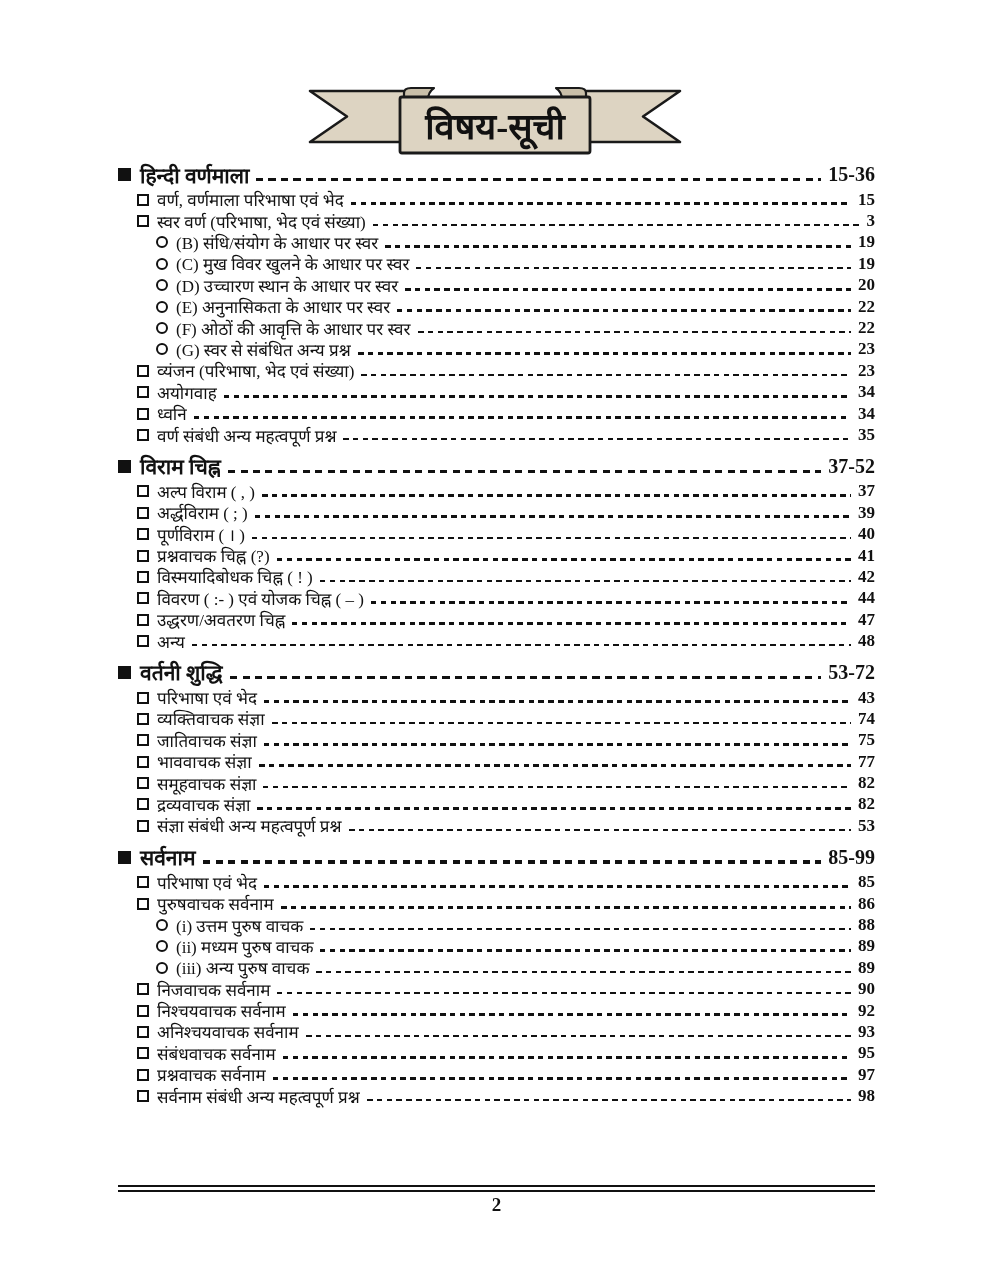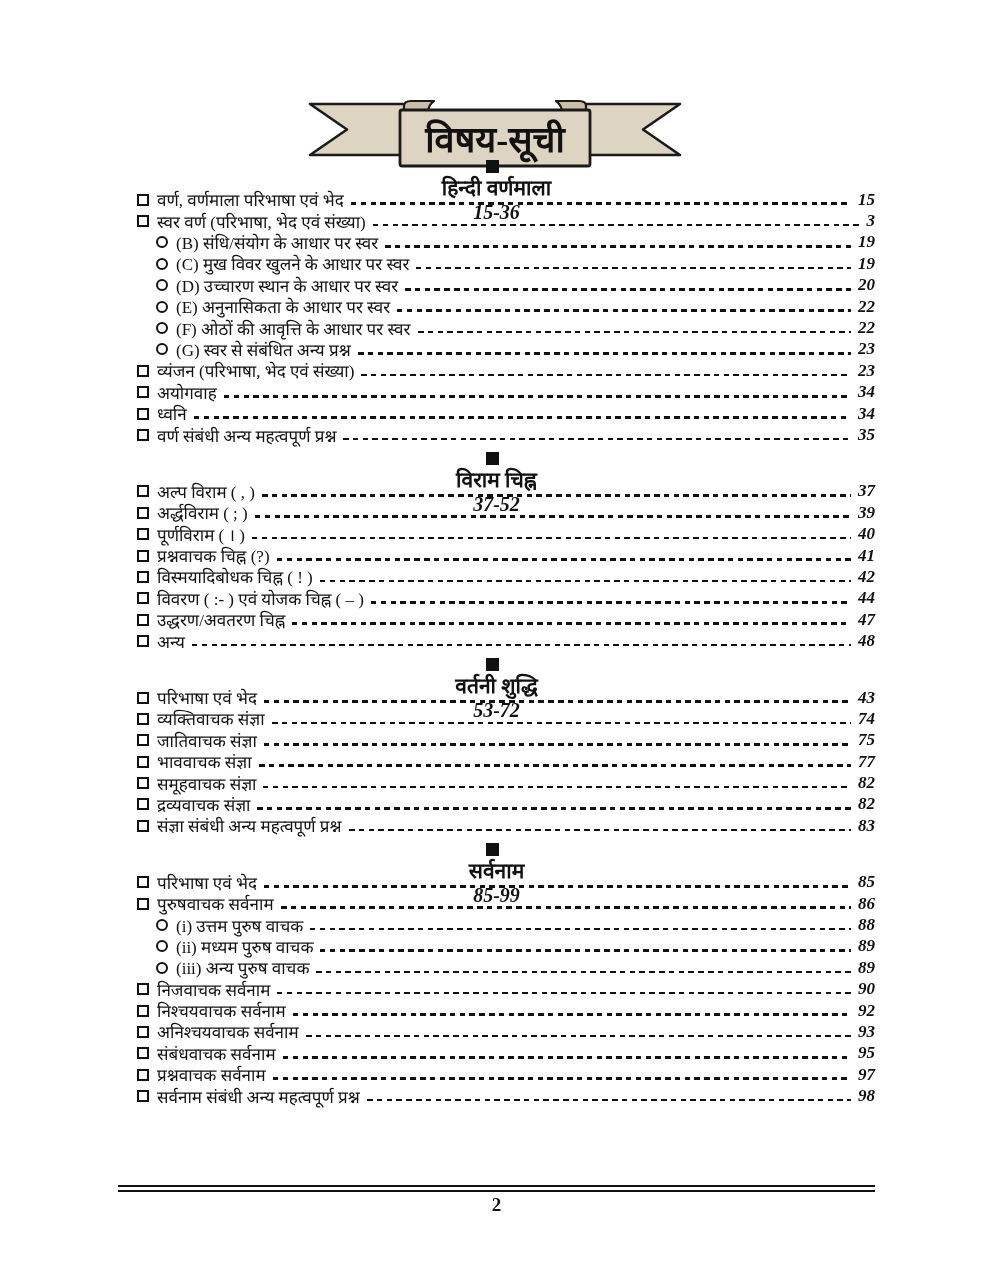--- a/index.html
+++ b/index.html
@@ -7,30 +7,30 @@
   body {
     position:relative;
     width:989px; height:1280px;
     font-family:"Liberation Serif","DejaVu Serif",serif;
     color:#111111;
     overflow:hidden;
   }
 
   
   .banner-wrap {
-    position:absolute; left:304px; top:97px;
+    position:absolute; left:304px; top:84px;
     width:382px; height:78px;
   }
 
   
   .toc-list {
     position:absolute; left:118px; top:160px; width:757px;
   }
   .row { display:flex; align-items:center; }
-  .row.lvl1 { height:29px; margin-top:6px;flex-direction:column; }
+  .row.lvl1 { height:29px; margin-top:6px; }
   .row.lvl1:first-child { margin-top:0; }
   .row.lvl2, .row.lvl3 { height:21.4px; }
 
   .bullet { flex:none; display:inline-block; }
   .lvl1 .bullet { width:13px; height:13px; background:#111; margin-right:9px; }
   .lvl2 .bullet { width:12px; height:12px; border:2.6px solid #111; background:#fff; margin-left:19px; margin-right:8px; }
   .lvl3 .bullet { width:12px; height:12px; border:2.6px solid #111; border-radius:50%; background:#fff; margin-left:38px; margin-right:8px; }
 
   .label { white-space:nowrap; flex:none; }
   .lvl1 .label { font-size:21px; font-weight:700; }
@@ -39,21 +39,21 @@
   .leader { flex:1 1 auto; align-self:center; margin:0 7px 0 7px; }
   .lvl1 .leader {
     height:3.2px; transform:translateY(5px);
     background:repeating-linear-gradient(90deg,#111 0 7px,transparent 7px 12.5px);
   }
   .lvl2 .leader, .lvl3 .leader {
     height:2.6px; transform:translateY(4px);
     background:repeating-linear-gradient(90deg,#111 0 5.5px,transparent 5.5px 9.8px);
   }
 
-  .page { flex:none; font-weight:700; text-align:right;font-style:italic; }
+  .page { flex:none; font-weight:700; text-align:right; }
   .lvl1 .page { font-size:20px; }
   .lvl2 .page, .lvl3 .page { font-size:17px; }
 
   
   .footer-rule {
     position:absolute; left:118px; top:1185px; width:757px; height:7px;
     border-top:2.6px solid #111; border-bottom:2.4px solid #111;
   }
   .footer-pageno {
     position:absolute; left:118px; top:1194px; width:757px;
@@ -250,21 +250,21 @@
     <div class="row lvl2">
     <span class="bullet"></span>
     <span class="label">द्रव्यवाचक संज्ञा</span>
     <span class="leader"></span>
     <span class="page">82</span>
   </div>
     <div class="row lvl2">
     <span class="bullet"></span>
     <span class="label">संज्ञा संबंधी अन्य महत्वपूर्ण प्रश्न</span>
     <span class="leader"></span>
-    <span class="page">83</span>
+    <span class="page">53</span>
   </div>
     <div class="row lvl1">
     <span class="bullet"></span>
     <span class="label">सर्वनाम</span>
     <span class="leader"></span>
     <span class="page">85-99</span>
   </div>
     <div class="row lvl2">
     <span class="bullet"></span>
     <span class="label">परिभाषा एवं भेद</span>

